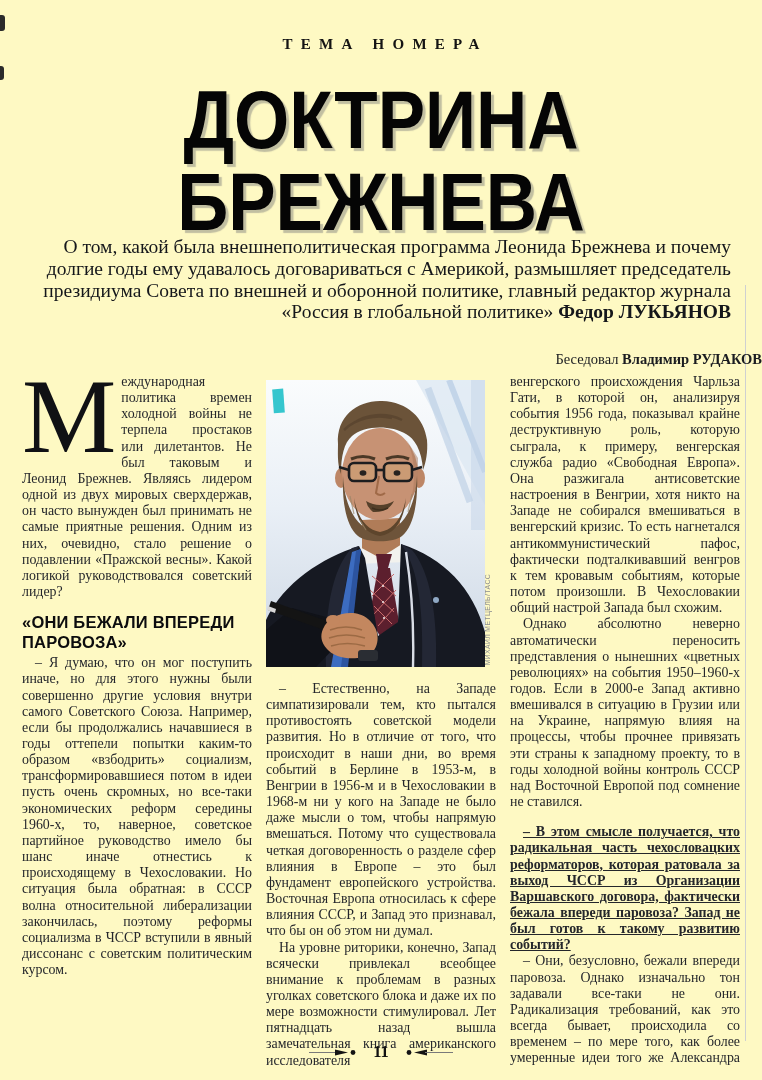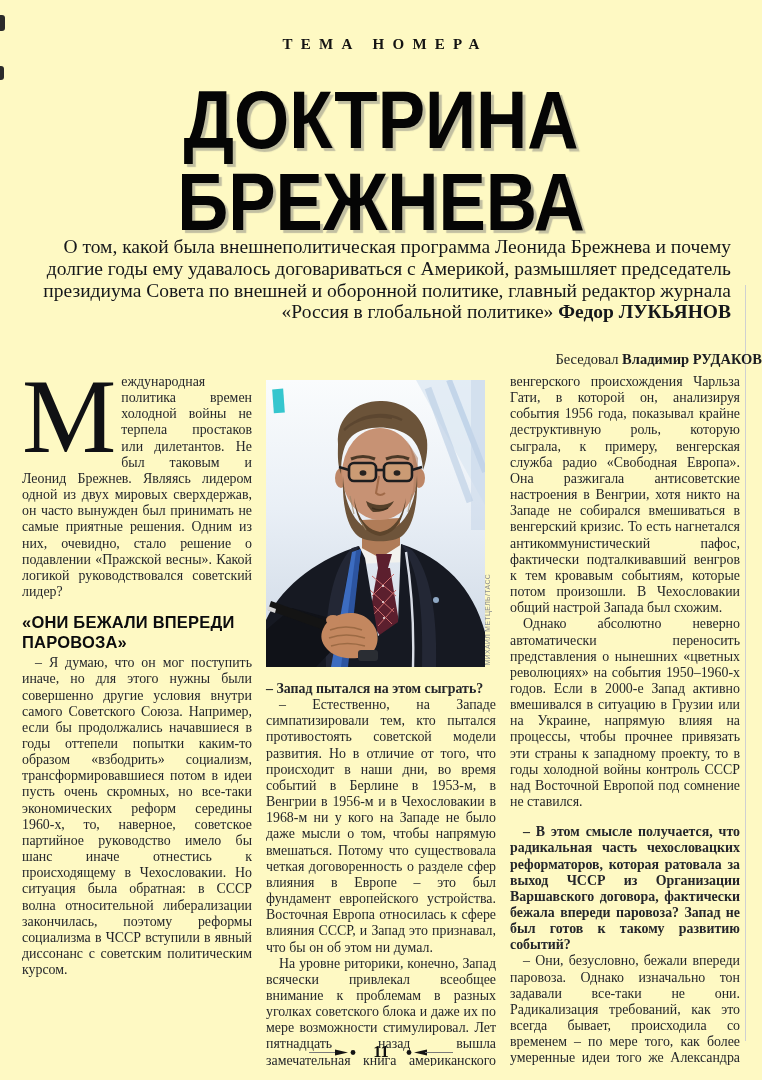--- a/index.html
+++ b/index.html
@@ -35,21 +35,21 @@
   
   .columns{
     position:absolute;top:374px;left:22px;width:718px;height:692px;
     display:flex;gap:14px;overflow:hidden;
   }
   .col{width:230px;min-width:230px;
     font-size:13.9px;line-height:16.15px;text-align:justify;color:#24262b;}
   .col p{margin:0;text-indent:13px;}
   .col p.noindent{text-indent:0;}
   .q{font-weight:700;}
-  .gap-top{margin-top:14px !important;}
+  .gap-top{margin-top:14px !important;text-decoration:underline;}
   .dropcap{
     float:left;font-family:"Liberation Serif",serif;font-size:106px;
     line-height:0.73;padding:4px 5px 0 0;color:#101114;
   }
   .subhead{
     font-family:"Liberation Sans",sans-serif;font-weight:700;
     font-size:16.5px;line-height:20px;text-align:left;color:#0c0c0e;
     margin:12px 0 3px 0;letter-spacing:0.2px;
   }
   
@@ -186,21 +186,20 @@
           <polygon points="2,226 10,229 9,233 1,230" fill="#d8d8d8"></polygon>
 
           <path d="M57 249 C64 233 89 228 102 239 C113 248 115 263 106 273 C93 282 69 279 61 269 C55 262 54 256 57 249 Z" fill="#c3875f"></path>
           <path d="M64 250 Q80 244 96 250 M63 258 Q80 252 99 258 M65 266 Q81 261 99 266" stroke="#9c6a44" stroke-width="1.4" fill="none"></path>
           <ellipse cx="67" cy="240" rx="7" ry="5" fill="#c3875f"></ellipse>
 
           <rect x="92" y="270" width="20" height="11" rx="3" fill="#2a2d33"></rect>
         </svg>
         <figcaption class="photo-credit">МИХАИЛ МЕТЦЕЛЬ/ТАСС</figcaption>
       </figure>
-      <p class="q noindent">– Запад пытался на этом сыграть?</p>
       <p>– Естественно, на Западе симпатизировали тем, кто пытался противостоять советской модели развития. Но в отличие от того, что происходит в наши дни, во время событий в Берлине в 1953-м, в Венгрии в 1956-м и в Чехословакии в 1968-м ни у кого на Западе не было даже мысли о том, чтобы напрямую вмешаться. Потому что существовала четкая договоренность о разделе сфер влияния в Европе – это был фундамент европейского устройства. Восточная Европа относилась к сфере влияния СССР, и Запад это признавал, что бы он об этом ни думал.</p>
       <p>На уровне риторики, конечно, Запад всячески привлекал всеобщее внимание к проблемам в разных уголках советского блока и даже их по мере возможности стимулировал. Лет пятнадцать назад вышла замечательная книга американского исследователя</p>
     </div>
 
     <div class="col">
       <p class="noindent">венгерского происхождения Чарльза Гати, в которой он, анализируя события 1956 года, показывал крайне деструктивную роль, которую сыграла, к примеру, венгерская служба радио «Свободная Европа». Она разжигала антисоветские настроения в Венгрии, хотя никто на Западе не собирался вмешиваться в венгерский кризис. То есть нагнетался антикоммунистический пафос, фактически подталкивавший венгров к тем кровавым событиям, которые потом произошли. В Чехословакии общий настрой Запада был схожим.</p>
       <p>Однако абсолютно неверно автоматически переносить представления о нынешних «цветных революциях» на события 1950–1960-х годов. Если в 2000-е Запад активно вмешивался в ситуацию в Грузии или на Украине, напрямую влияя на процессы, чтобы прочнее привязать эти страны к западному проекту, то в годы холодной войны контроль СССР над Восточной Европой под сомнение не ставился.</p>
       <p class="q gap-top">– В этом смысле получается, что радикальная часть чехословацких реформаторов, которая ратовала за выход ЧССР из Организации Варшавского договора, фактически бежала впереди паровоза? Запад не был готов к такому развитию событий?</p>
       <p>– Они, безусловно, бежали впереди паровоза. Однако изначально тон задавали все-таки не они. Радикализация требований, как это всегда бывает, происходила со временем – по мере того, как более умеренные идеи того же Александра Дубчека, избранного в январе 1968-го первым секретарем ЦК компартии Чехословакии, стали отвергаться Москвой и всячески</p>
     </div>

